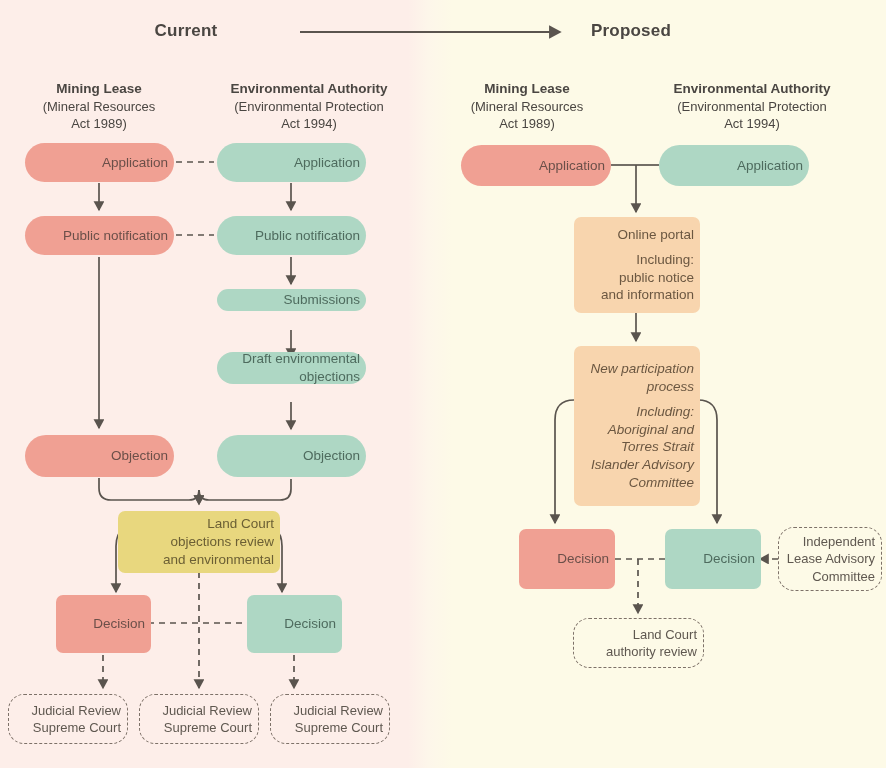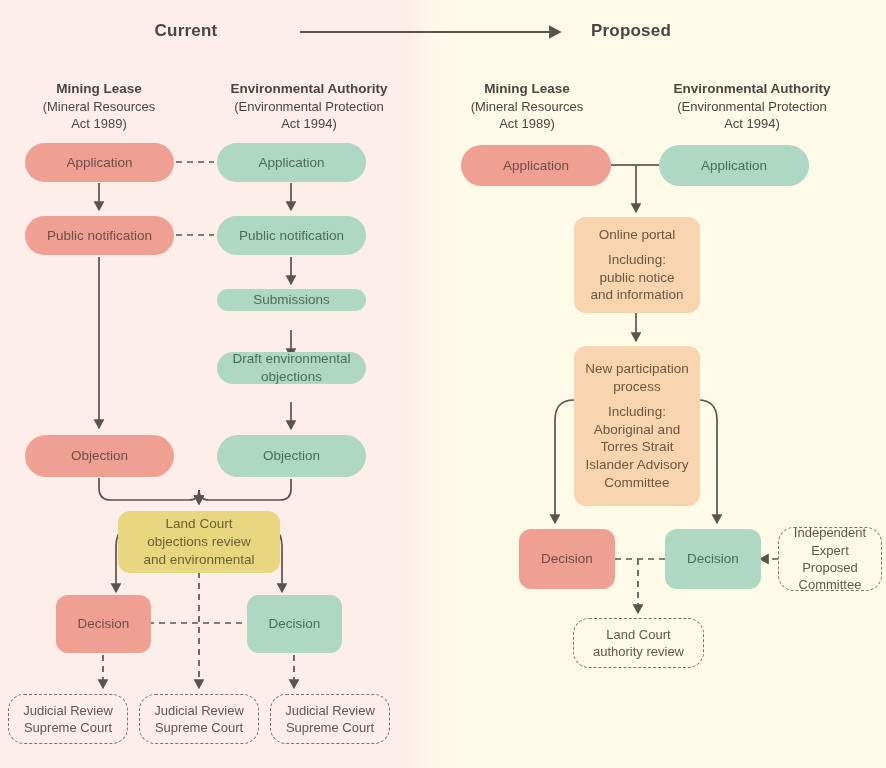--- a/index.html
+++ b/index.html
@@ -32,26 +32,26 @@
     position:absolute;box-sizing:border-box;
     display:flex;align-items:center;justify-content:center;
     text-align:center;font-size:13.5px;line-height:1.33;
     color:#5a5450;padding:4px 6px;
   }
   .red{background:#f0a093;border-radius:22px;color:#6b4f49;}
   .green{background:#aed7c4;border-radius:22px;color:#4e6b5e;}
   .yellow{background:#e8d77e;border-radius:14px;color:#6b5f34;}
   .orange{background:#f8d5ae;border-radius:14px;color:#6b5741;}
   .pill{border-radius:22px;}
-  .rect{border-radius:12px;}
+  .rect{border-radius:7px;}
   .dashed{
     background:transparent;border:1.6px dashed #7d7168;border-radius:16px;
     color:#5f5850;font-size:13px;
   }
-  .node .inner{width:100%;}
+  .node .inner{width:100%;text-align:right;}
   .node .sub{display:block;margin-top:7px;}
 </style>
 </head>
 <body>
 
 <div id="stage">
 
   <div class="bg-left"></div>
   <div class="bg-right"></div>
   <div class="bg-blend"></div>
@@ -216,21 +216,21 @@
     <span class="inner">
       <span>Online portal</span>
       <span class="sub">
         <span>Including:</span><br>
         <span>public notice</span><br>
         <span>and information</span>
       </span>
     </span>
   </div>
 
-  <div class="node orange rect" style="left:574px;top:346px;width:126px;height:160px;">
+  <div class="node orange rect" style="left:574px;top:346px;width:126px;height:160px;font-style:italic;">
     <span class="inner">
       <span>New participation</span><br>
       <span>process</span>
       <span class="sub">
         <span>Including:</span><br>
         <span>Aboriginal and</span><br>
         <span>Torres Strait</span><br>
         <span>Islander Advisory</span><br>
         <span>Committee</span>
       </span>
@@ -241,21 +241,21 @@
     <span class="inner">Decision</span>
   </div>
 
   <div class="node green rect" style="left:665px;top:529px;width:96px;height:60px;">
     <span class="inner">Decision</span>
   </div>
 
   <div class="node dashed" style="left:778px;top:527px;width:104px;height:64px;">
     <span class="inner">
       <span>Independent</span><br>
-      <span>Expert Proposed</span><br>
+      <span>Lease Advisory</span><br>
       <span>Committee</span>
     </span>
   </div>
 
   <div class="node dashed" style="left:573px;top:618px;width:131px;height:50px;">
     <span class="inner">
       <span>Land Court</span><br>
       <span>authority review</span>
     </span>
   </div>

